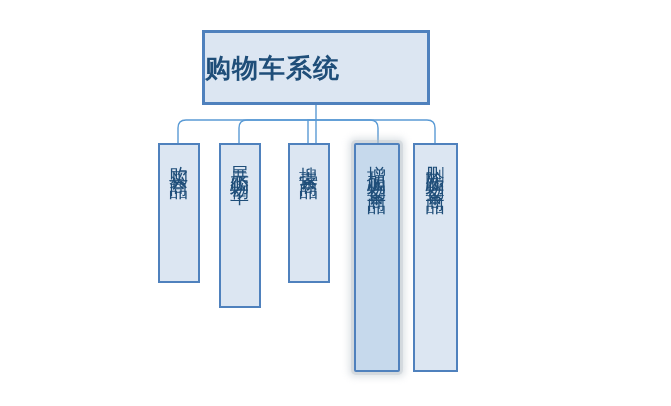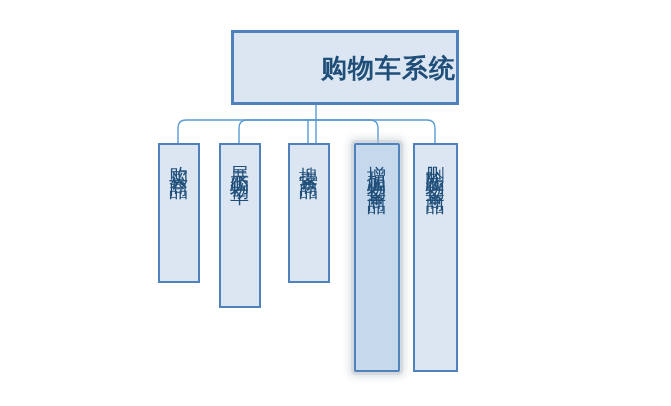--- a/index.html
+++ b/index.html
@@ -38,22 +38,21 @@
     position: absolute;
     left: 202px;
     top: 30px;
     width: 228px;
     height: 75px;
     box-sizing: border-box;
     background: #dce6f2;
     border: 3px solid #4f81bd;
     display: flex;
     align-items: center;
-    justify-content: flex-end;
-    margin-left: 29px;
+    justify-content: flex-start;
   }
   .root-label {
     font-size: 26px;
     font-weight: bold;
     color: #1f4e79;
     letter-spacing: 1px;
     line-height: 1;
     white-space: nowrap;
   }
 

